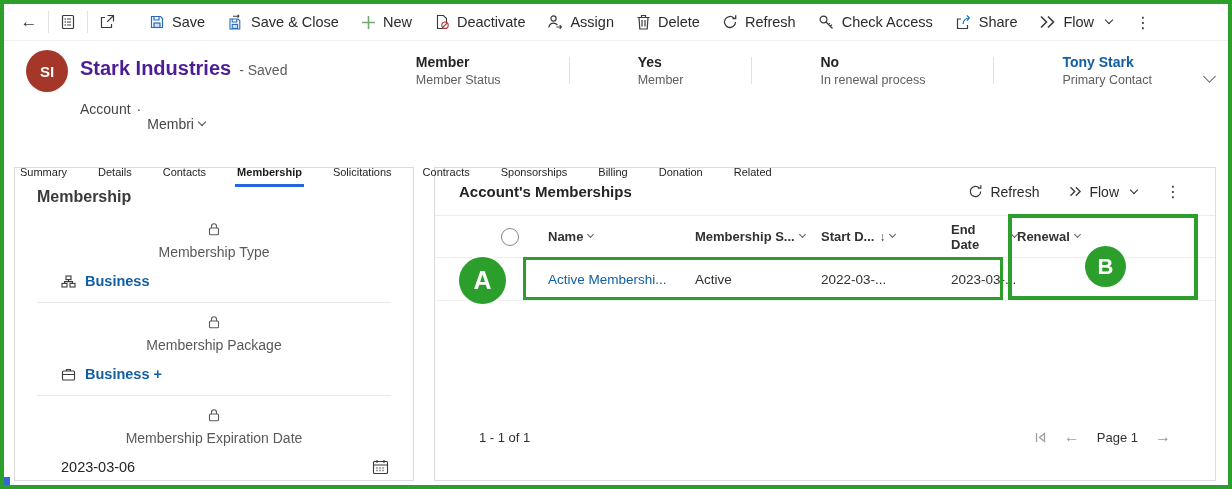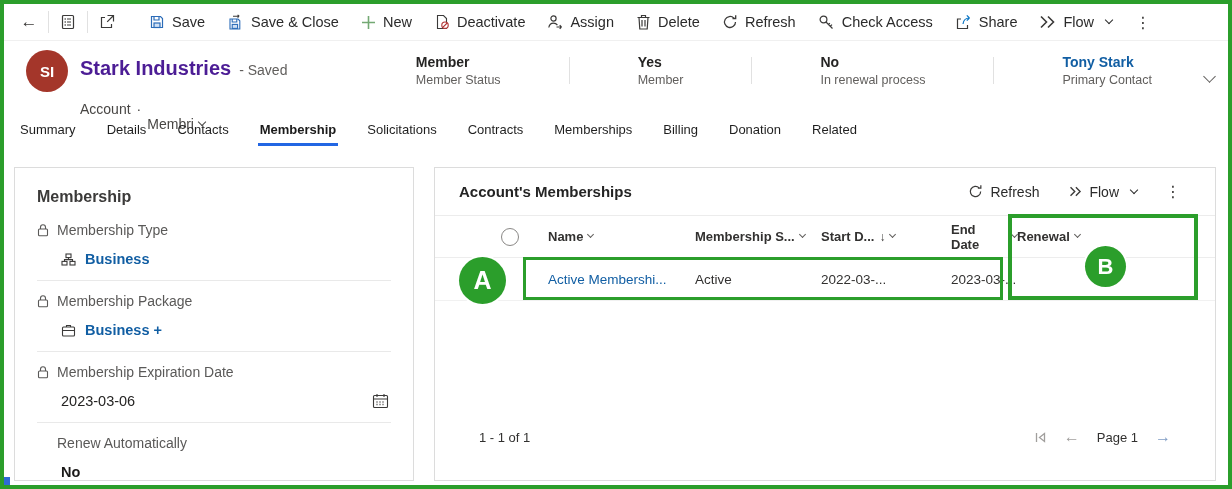--- a/index.html
+++ b/index.html
@@ -36,32 +36,32 @@
   .stat { padding:0 20px; display:flex; flex-direction:column; justify-content:center; gap:3px; }
   .stat .v { font-size:14px; font-weight:bold; color:#252423; white-space:nowrap; }
   .stat .v.link { color:#115ea3; cursor:pointer; }
   .stat .l { font-size:12.5px; color:#605e5c; white-space:nowrap; }
   .stat-div { width:1px; background:#e1e1e1; margin:3px 0; }
   .hdr-chev { position:absolute; right:14px; top:28px; color:#605e5c; cursor:pointer; }
   .hdr-chev .chev { width:9px; height:9px; }
 
   
   .tabs { position:absolute; top:118px; left:18px; display:flex; gap:27px; z-index:5; }
-  .tab { font-size:13px; color:#1f1f1f; padding:4px 2px 9px; cursor:pointer; white-space:nowrap; }
+  .tab { font-size:11px; color:#1f1f1f; padding:4px 2px 9px; cursor:pointer; white-space:nowrap;margin-top:44px; }
   .tab.active { font-weight:bold; border-bottom:3px solid #2266e3; padding-bottom:6px; color:#1a1a1a; }
 
   
   .card { position:absolute; background:#fff; border:1px solid #dcdcdc; }
   .card-left { left:14px; top:167px; width:400px; height:314px; padding:14px 22px 0; overflow:hidden; }
   .card-right { left:434px; top:167px; width:782px; height:314px; }
 
   .panel-title { font-size:16px; font-weight:600; color:#3b3a39; margin:6px 0 4px; }
   .fgroup { padding:12px 0 13px; border-bottom:1px solid #e9e9e9; }
   .fgroup.last { border-bottom:1px solid #e9e9e9; }
-  .flabel { display:flex; align-items:center; gap:8px; font-size:14px; color:#5a5958; }
+  .flabel { display:flex; align-items:center; gap:8px; font-size:14px; color:#5a5958;flex-direction:column; }
   .flabel.nolock { padding-left:20px; }
   .fvalue { display:flex; align-items:center; gap:9px; margin:13px 0 0 24px; font-size:14.5px; }
   .fvalue .lookup { color:#115ea3; font-weight:bold; cursor:pointer; }
   .fvalue .plain { color:#252423; }
   .fvalue .bold { color:#1b1a19; font-weight:bold; }
   .fvalue.with-end { margin-right:2px; display:flex; }
   .spacer { flex:1; }
 
   
   .sg-header { height:48px; display:flex; align-items:center; padding:0 22px 0 24px;
@@ -287,21 +287,21 @@
     </div>
   </div>
 
   <div class="tabs">
     <div class="tab">Summary</div>
     <div class="tab">Details</div>
     <div class="tab">Contacts</div>
     <div class="tab active">Membership</div>
     <div class="tab">Solicitations</div>
     <div class="tab">Contracts</div>
-    <div class="tab">Memberships</div>
+    <div class="tab">Sponsorships</div>
     <div class="tab">Billing</div>
     <div class="tab">Donation</div>
     <div class="tab">Related</div>
   </div>
 
   <div class="card card-left">
     <div class="panel-title">Membership</div>
 
     <div class="fgroup">
       <div class="flabel">

